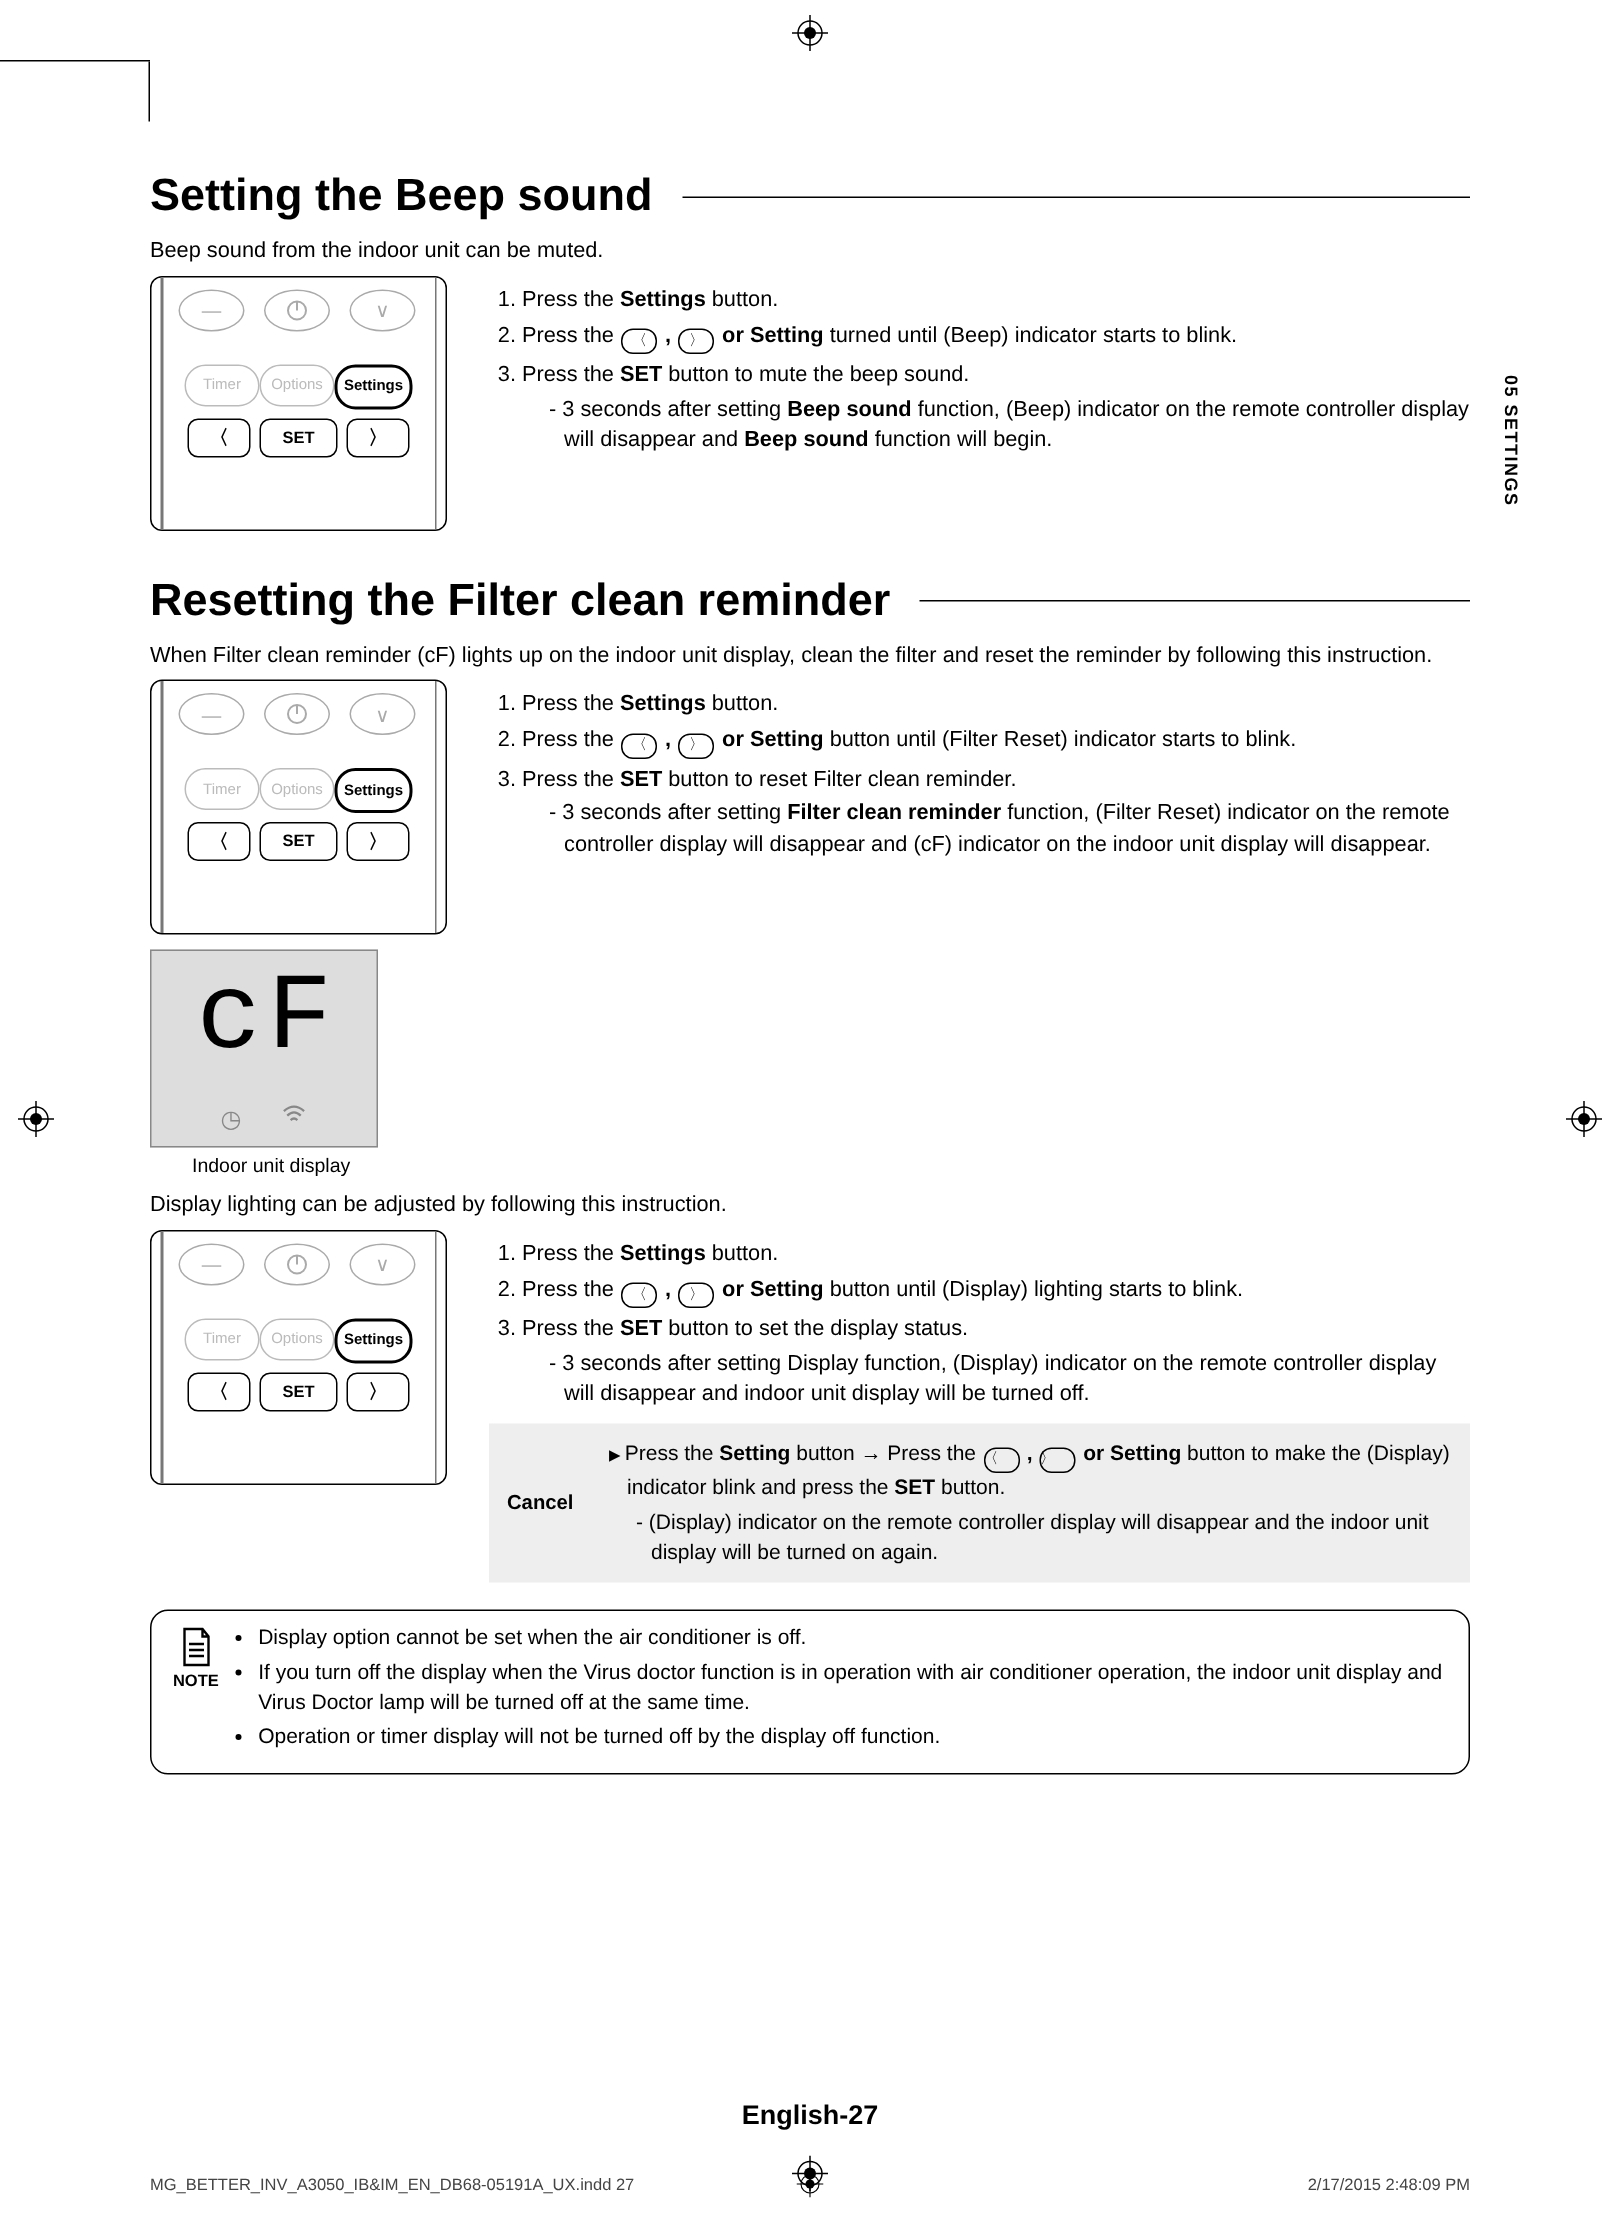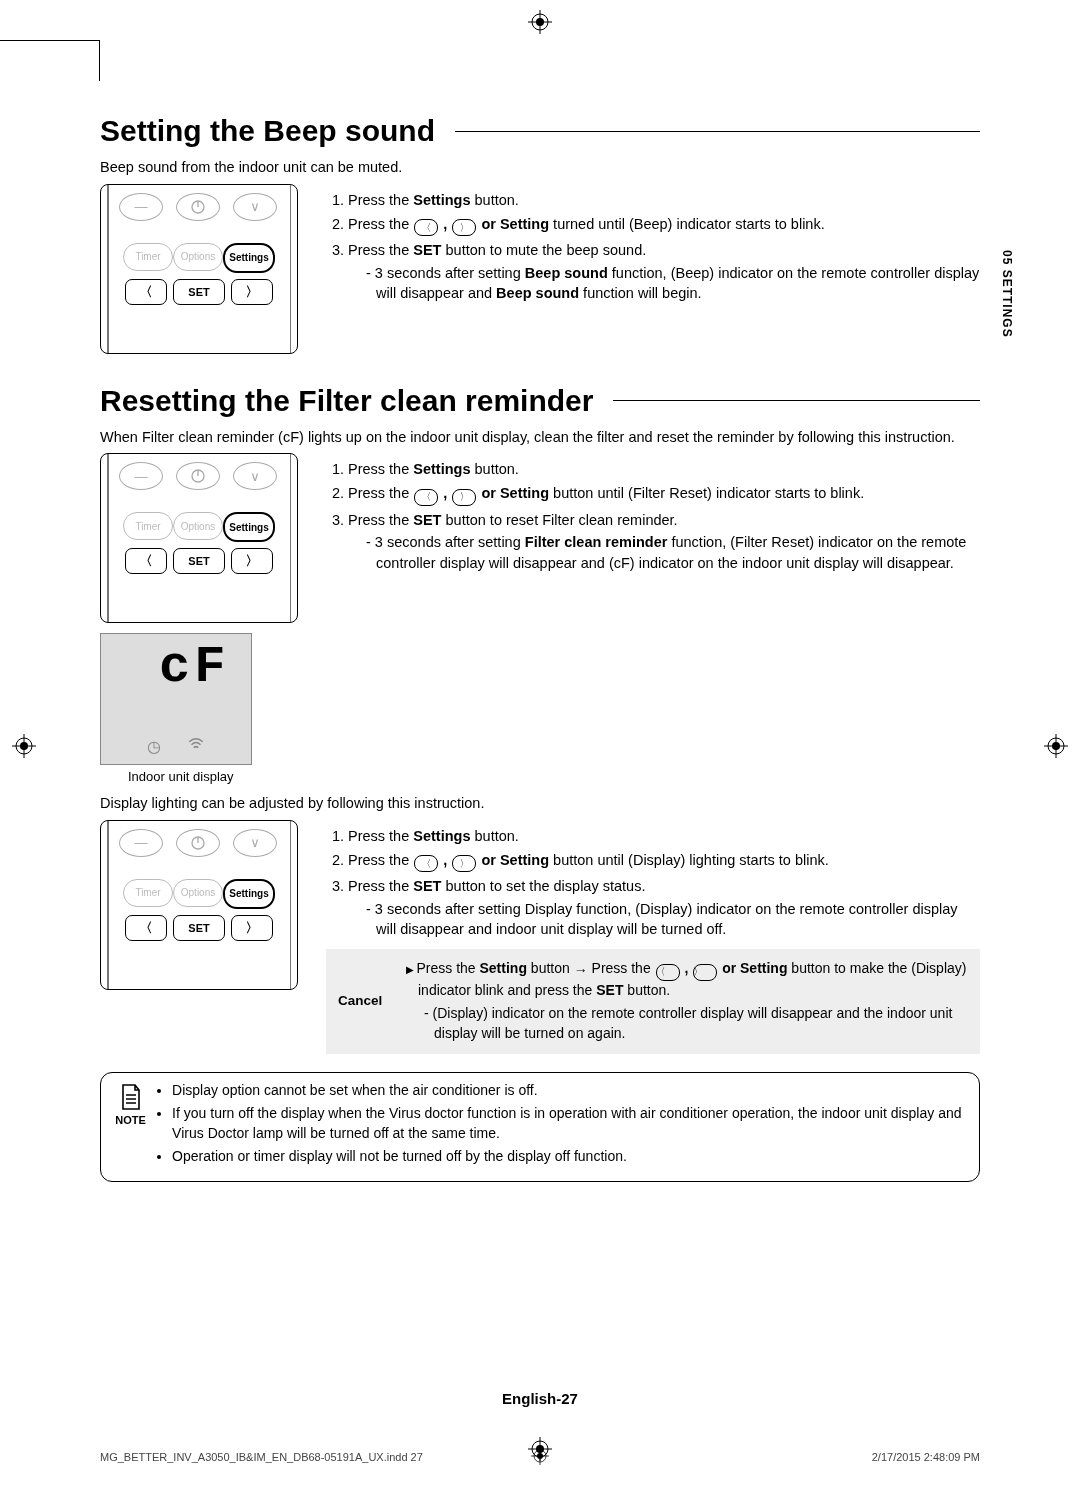--- a/index.html
+++ b/index.html
@@ -146,26 +146,25 @@
 
 .unit-display {
   margin-top:10px;
   border:1.5px solid #888;
   width:150px; height:130px;
   background:#ddd;
   position:relative;
 }
 .unit-display .cf {
   font-family:"Courier New",monospace;
-  font-size:52px;
-  font-weight:700;
+  font-size:72px;
+  font-weight:400;
   position:absolute;
   top:4px; left:30px;
   letter-spacing:4px;
-  margin-left:28px;
 }
 .unit-display .icons {
   position:absolute;
   bottom:8px; left:0; right:0;
   display:flex; justify-content:center; gap:26px;
   color:#888; font-size:16px;
 }
 .unit-cap { font-size:13px; margin:4px 0 0 28px; }
 
 .cancel-box {
@@ -191,24 +190,24 @@
   line-height:1.4;
 }
 .note-box .nb-icon { width:44px; text-align:center; font-size:11px; font-weight:700; padding-top:2px; }
 .note-box .nb-icon svg { display:block; margin:0 auto 2px auto; }
 .note-box ul { margin:0; padding-left:14px; }
 .note-box ul li { margin-bottom:4px; }
 
 .footer-page {
   position:absolute;
   left:0; right:0;
-  bottom:84px;
+  bottom:70px;
   text-align:center;
   font-weight:700;
-  font-size:15px;
+  font-size:18px;
 }
 .footer-meta {
   position:absolute;
   left:100px; right:100px;
   bottom:28px;
   display:flex;
   justify-content:space-between;
   font-size:11px;
   color:#444;
   align-items:center;

